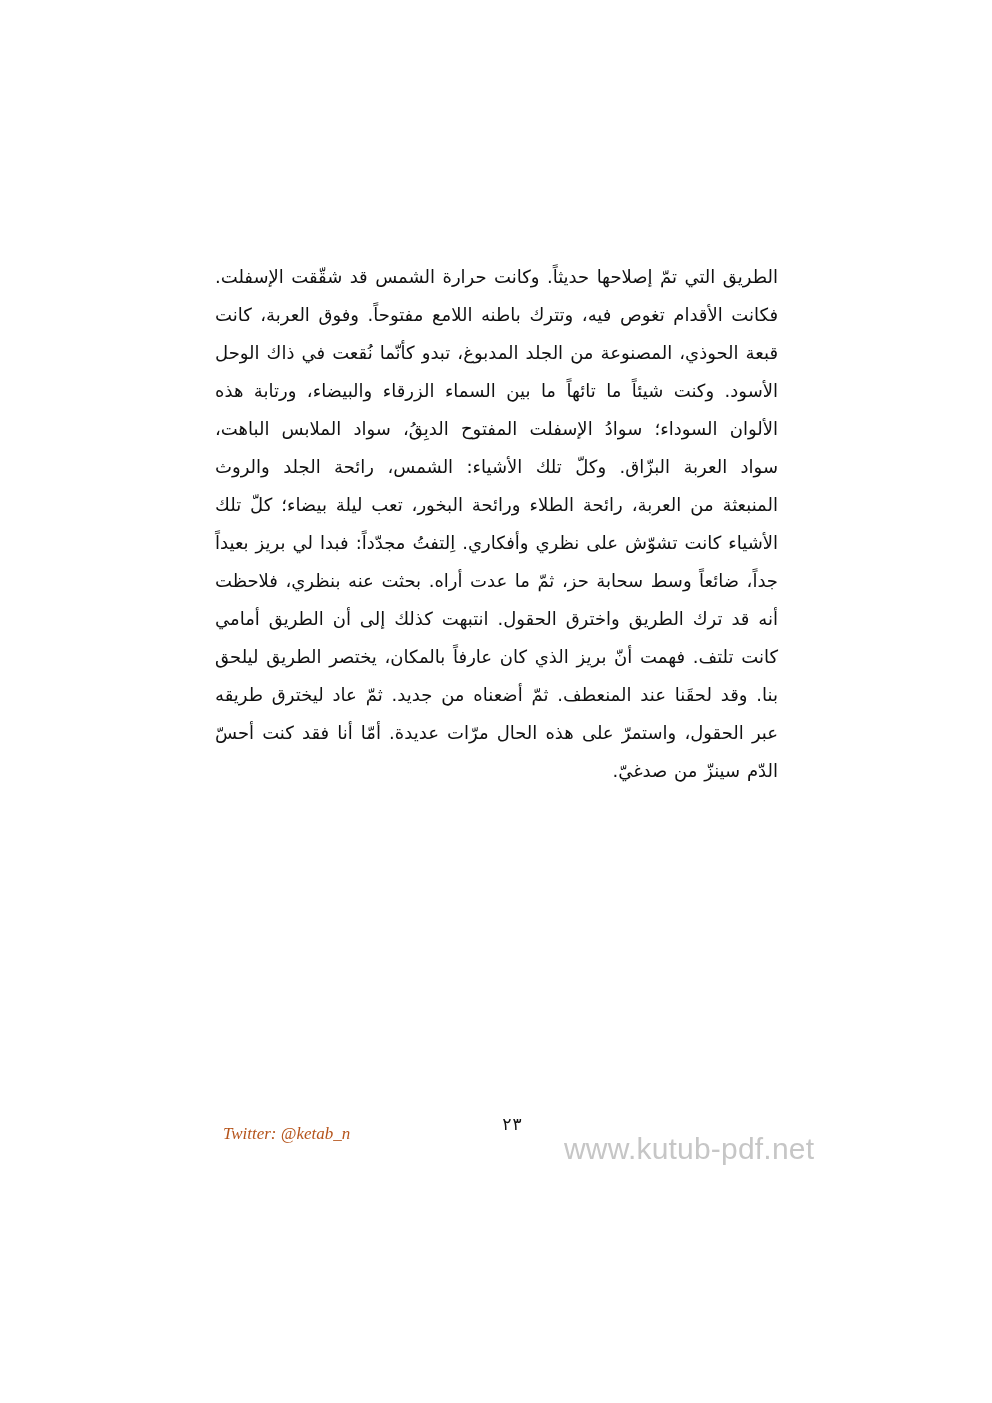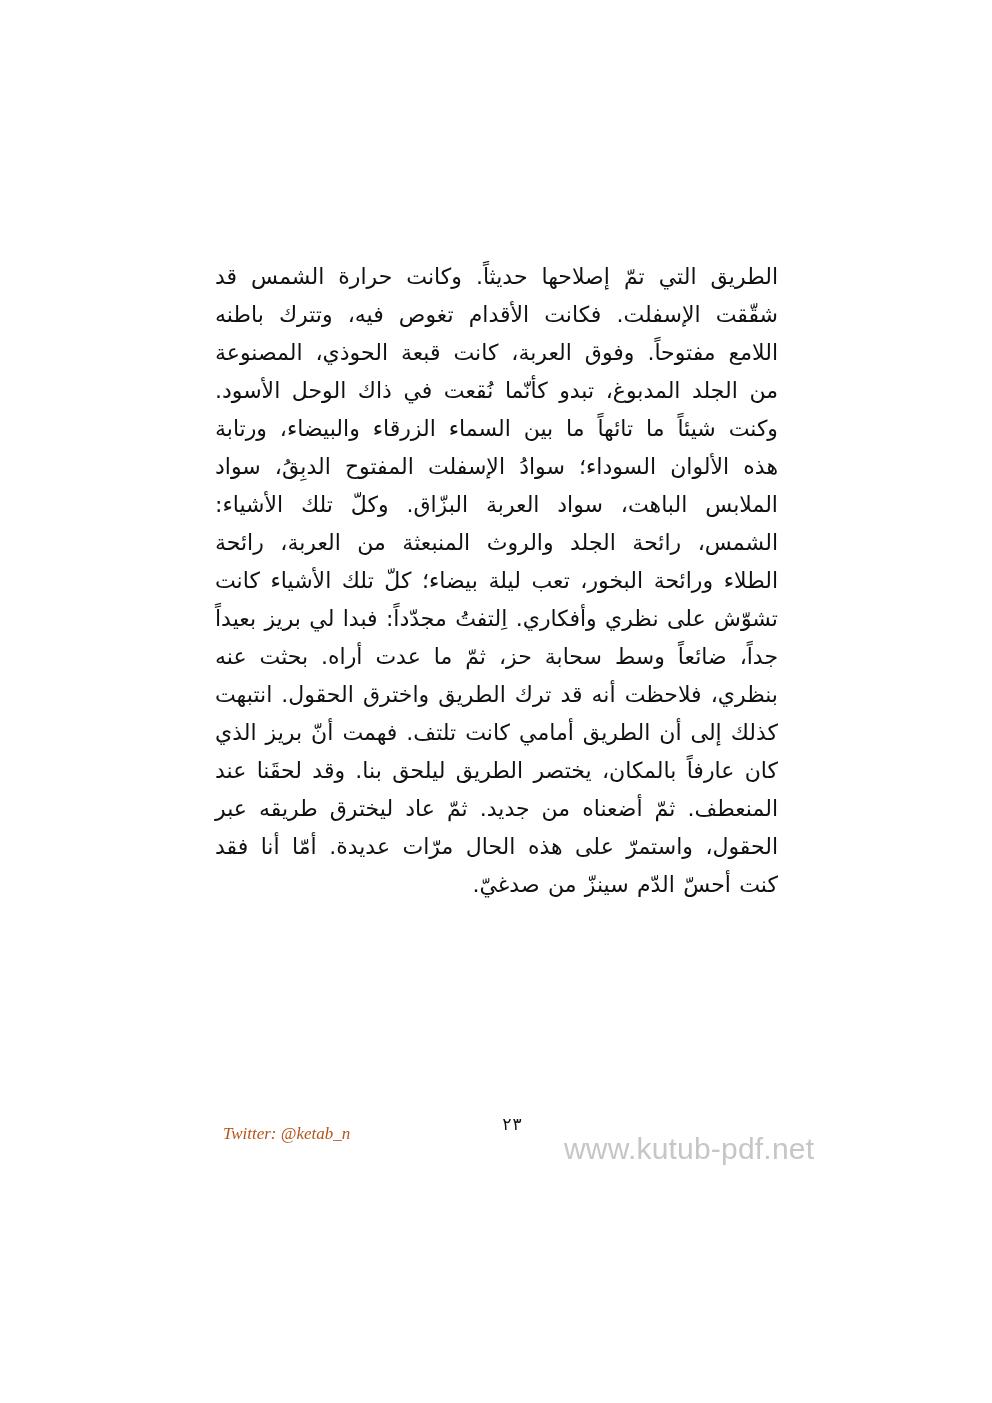--- a/index.html
+++ b/index.html
@@ -23,21 +23,21 @@
   .text-block {
     position: absolute;
     left: 215px;
     top: 258px;
     width: 563px;
     direction: rtl;
     text-align: justify;
     text-align-last: right;
     color: #111111;
     font-family: "DejaVu Sans", sans-serif;
-    font-size: 22px;
+    font-size: 18px;
     line-height: 38px;
     word-spacing: 0.06em;
     -webkit-font-smoothing: none;
   }
 
   .para {
     margin: 0;
     padding: 0;
     direction: rtl;
     text-align: justify;

